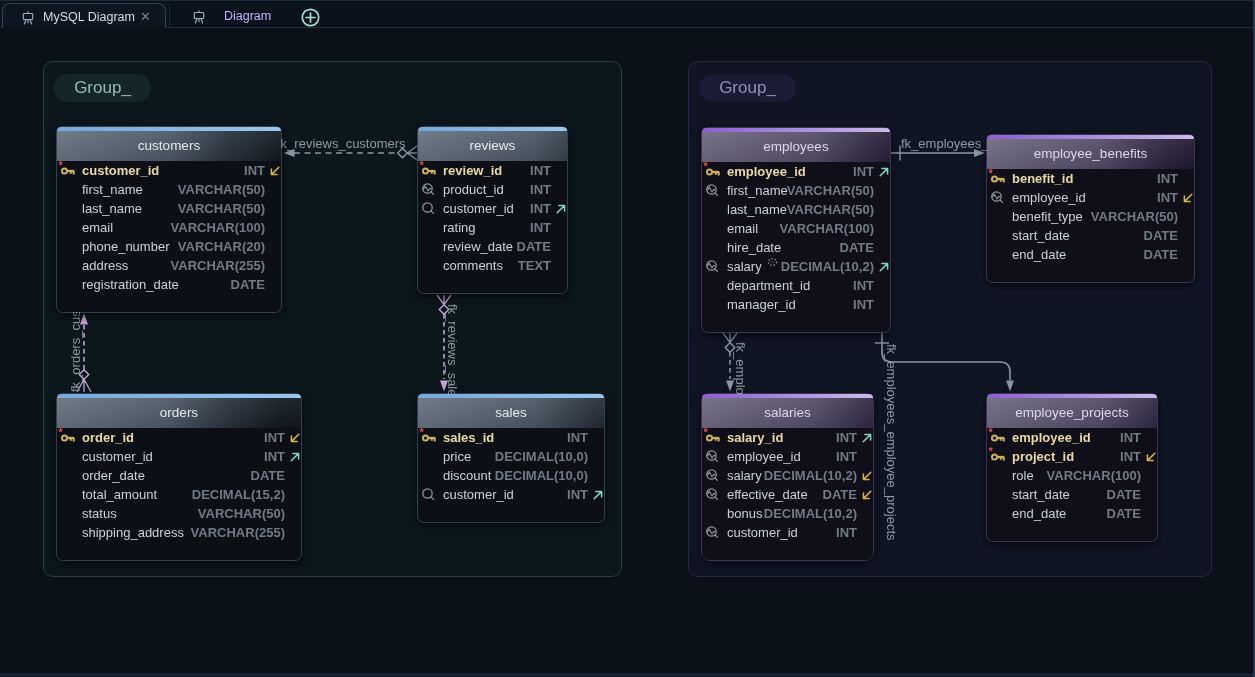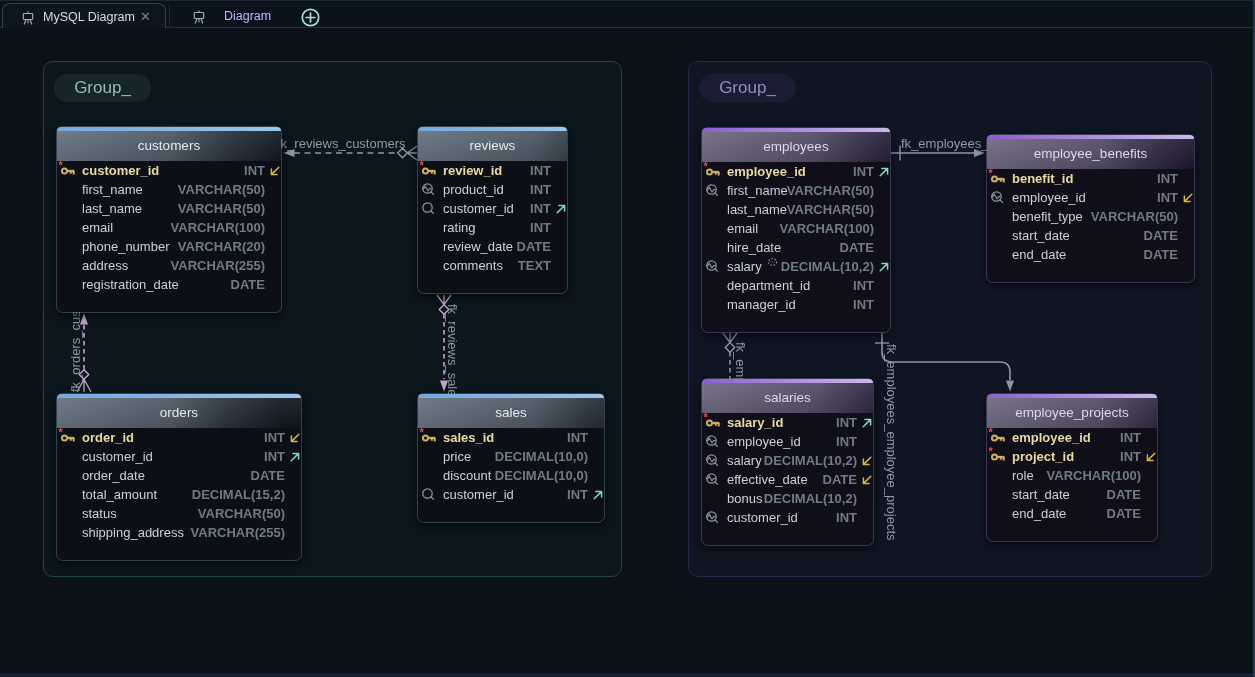--- a/index.html
+++ b/index.html
@@ -467,21 +467,21 @@
           <div class="row">
             <div class="fname">start_date</div>
             <div class="ftype">DATE</div>
           </div>
           <div class="row">
             <div class="fname">end_date</div>
             <div class="ftype">DATE</div>
           </div>
         </div>
       </div>
-      <div class="tbl purple" style="left: 701px; top: 378px; width: 173px;">
+      <div class="tbl purple" style="left: 701px; top: 393px; width: 173px; border-radius: 9px;">
         <div class="strip"></div>
         <div class="hdr">salaries</div>
         <div class="body">
           <div class="row">
             <div class="fast">*</div>
             <div class="ficon">
               <svg width="19" height="19" viewBox="0 0 19 19">
                 <g stroke="#cdb05e" fill="none">
                   <circle cx="4.5" cy="10" r="2.55" stroke-width="1.95"></circle>
                   <path d="M7.3 10 H14.3" stroke-width="2.3"></path>

